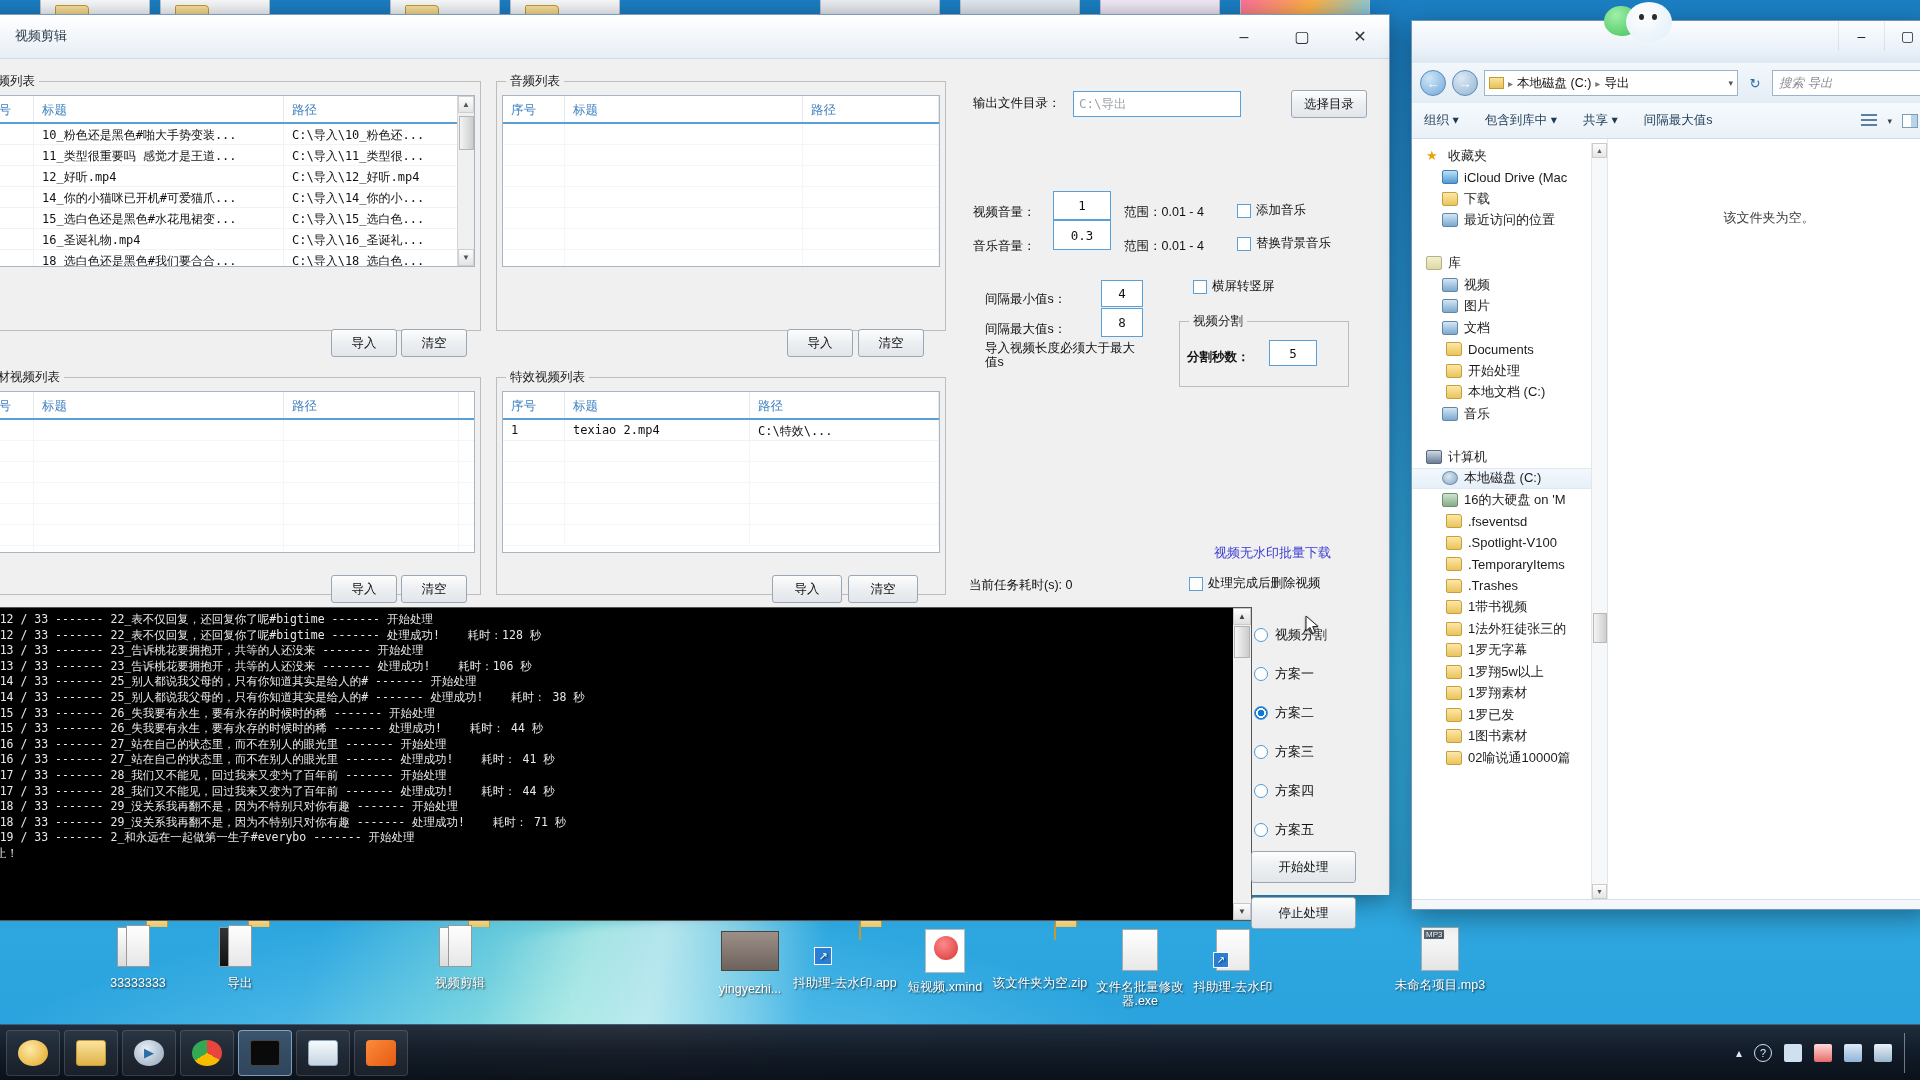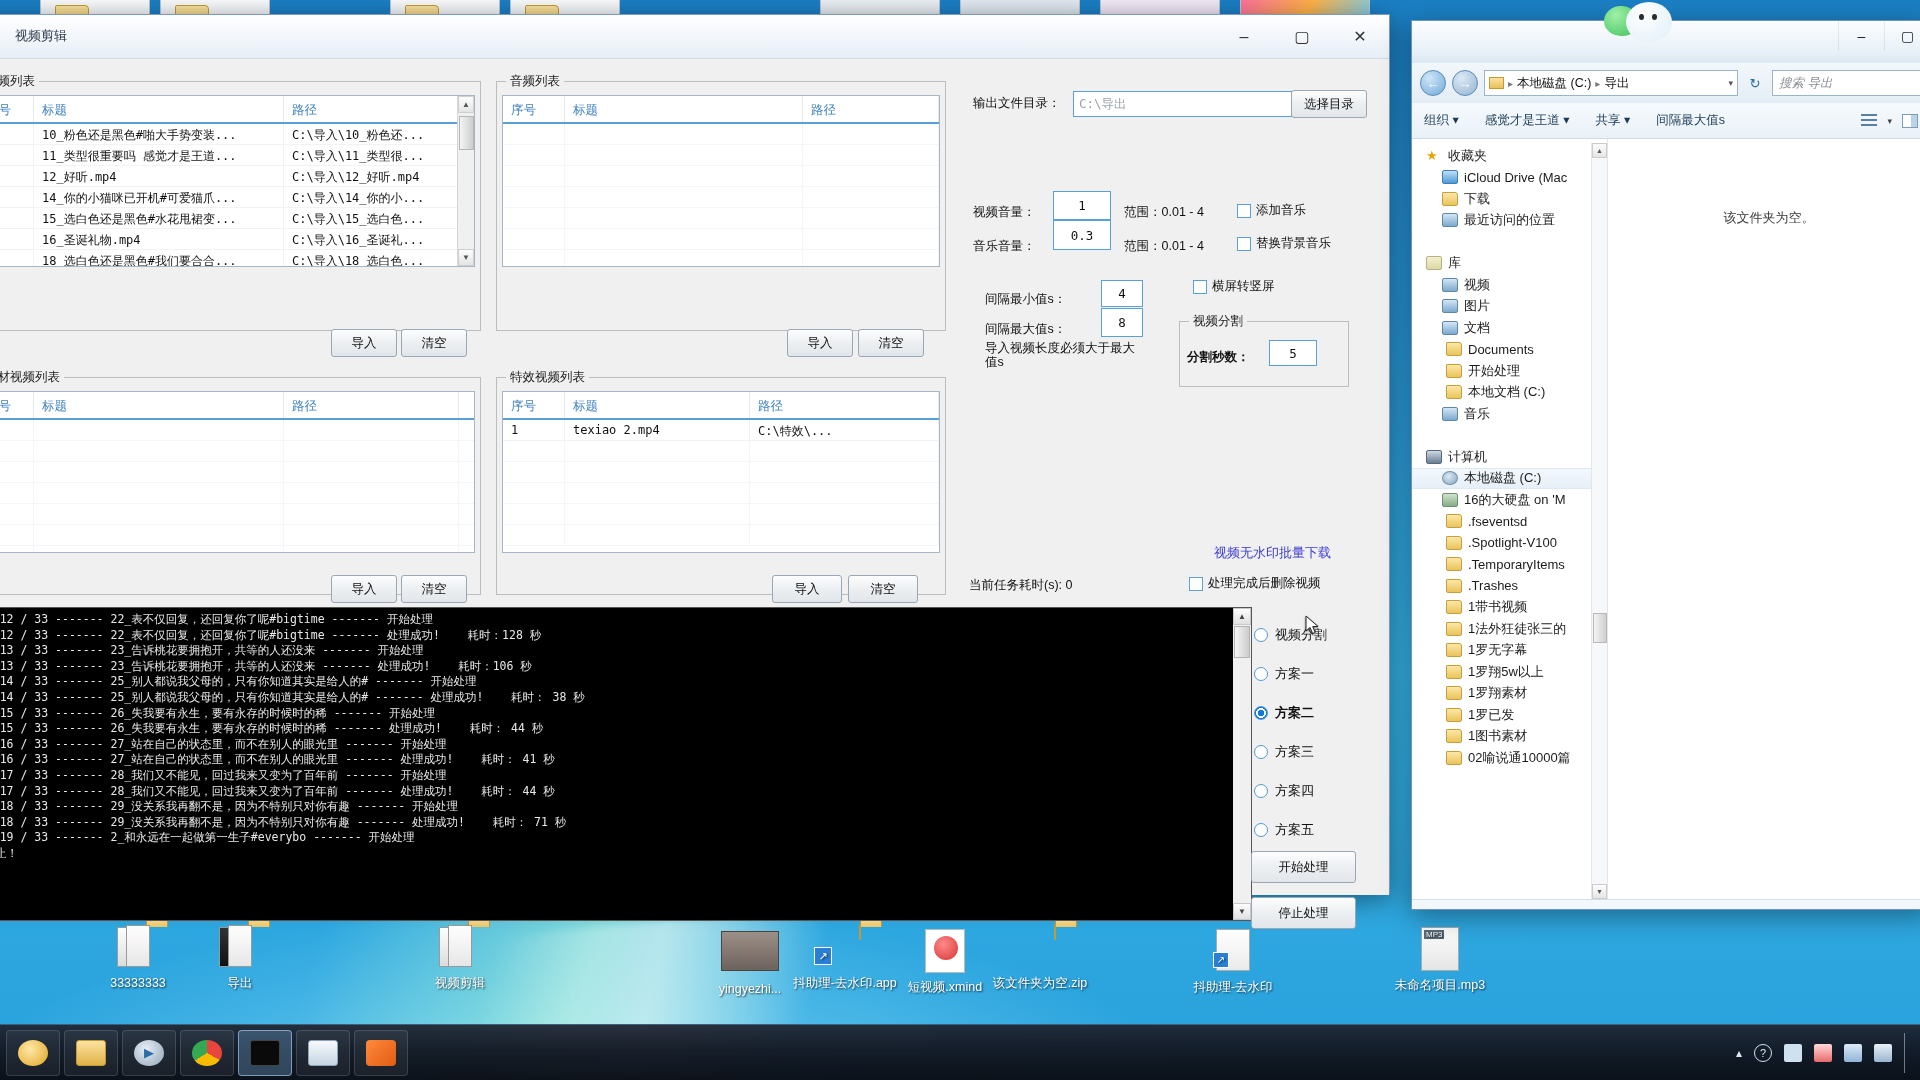--- a/index.html
+++ b/index.html
@@ -238,20 +238,26 @@
       </span>
     </span>
     <span>短视频.xmind</span>
   </div>
   <div class="dicon" style="left:985px;top:925px;">
     <span class="gl">
       <span class="folder-gl" style="margin-left:30px;"></span>
     </span>
     <span>该文件夹为空.zip</span>
   </div>
+  <div class="dicon" style="left:1085px;top:925px;">
+    <span class="gl">
+      <span style="display:block;width:36px;height:42px;margin:4px auto 0;background:linear-gradient(180deg,#fff,#e8e8e8);border:1px solid #a9a9a9;"></span>
+    </span>
+    <span>文件名批量修改器.exe</span>
+  </div>
   <div class="dicon" style="left:1178px;top:925px;">
     <span class="gl">
       <span style="display:block;width:34px;height:42px;margin:4px auto 0;background:linear-gradient(180deg,#fff,#eaeaea);border:1px solid #a9a9a9;position:relative;">
         <span style="position:absolute;left:-4px;bottom:2px;width:16px;height:16px;background:#2a7fd4;border:1px solid #fff;color:#fff;font-size:10px;line-height:14px;text-align:center;">↗</span>
       </span>
     </span>
     <span>抖助理-去水印</span>
   </div>
   <div class="dicon" style="left:1380px;top:925px;width:120px;">
     <span class="gl">
@@ -488,21 +494,21 @@
             <div style="width: 62px;"></div>
             <div style="width: 185px;"></div>
             <div style="width: 189px;"></div>
           </div>
         </div>
     </div>
     <div class="btn" style="left:811px;top:516px;width:70px;">导入</div>
     <div class="btn" style="left:887px;top:516px;width:70px;">清空</div>
 
     <div class="lbl" style="left:1012px;top:36px;">输出文件目录：</div>
-    <div class="tb left" style="left:1112px;top:32px;width:219px;height:26px;">C:\导出</div>
+    <div class="tb left" style="left:1112px;top:32px;width:168px;height:26px;">C:\导出</div>
     <div class="btn" style="left:1330px;top:31px;width:76px;">选择目录</div>
 
     <div class="lbl" style="left:1012px;top:145px;">视频音量：</div>
     <div class="tb" style="left:1092px;top:132px;width:58px;height:29px;">1</div>
     <div class="lbl" style="left:1163px;top:145px;">范围：0.01 - 4</div>
     <div class="cb" style="left:1276px;top:143px;">
       <span class="box"></span>
       <span>添加音乐</span>
     </div>
 
@@ -563,21 +569,21 @@
     </div>
 
     <div class="rb" style="left:1293px;top:567px;">
       <span class="dot"></span>
       <span>视频分割</span>
     </div>
     <div class="rb" style="left:1293px;top:606px;">
       <span class="dot"></span>
       <span>方案一</span>
     </div>
-    <div class="rb on" style="left:1293px;top:645px;font-weight:bold;">
+    <div class="rb on" style="left:1293px;top:645px;">
       <span class="dot"></span>
       <span>方案二</span>
     </div>
     <div class="rb" style="left:1293px;top:684px;">
       <span class="dot"></span>
       <span>方案三</span>
     </div>
     <div class="rb" style="left:1293px;top:723px;">
       <span class="dot"></span>
       <span>方案四</span>
@@ -613,21 +619,21 @@
       <span class="sep">▸</span>
       <span>导出</span>
       <span style="margin-left:auto;font-size:9px;color:#555;">▾</span>
     </div>
     <div style="width:22px;text-align:center;color:#2a6ea8;font-size:13px;">↻</div>
     <div id="ex-search">搜索 导出</div>
   </div>
 
   <div id="ex-cmd">
     <span>组织 ▾</span>
-    <span>感觉才是王道 ▾</span>
+    <span>包含到库中 ▾</span>
     <span>共享 ▾</span>
     <span>间隔最大值s</span>
     <span style="margin-left:auto;display:flex;gap:10px;align-items:center;">
       <span style="width:16px;height:13px;background:repeating-linear-gradient(180deg,#5b7f9e 0 2px,transparent 2px 5px);"></span>
       <span style="font-size:9px;color:#444;">▾</span>
       <span style="width:16px;height:14px;background:linear-gradient(90deg,#fff 0 60%,#b9d3ea 60%);border:1px solid #7e9cb6;"></span>
     </span>
   </div>
 
   <div id="ex-main">

